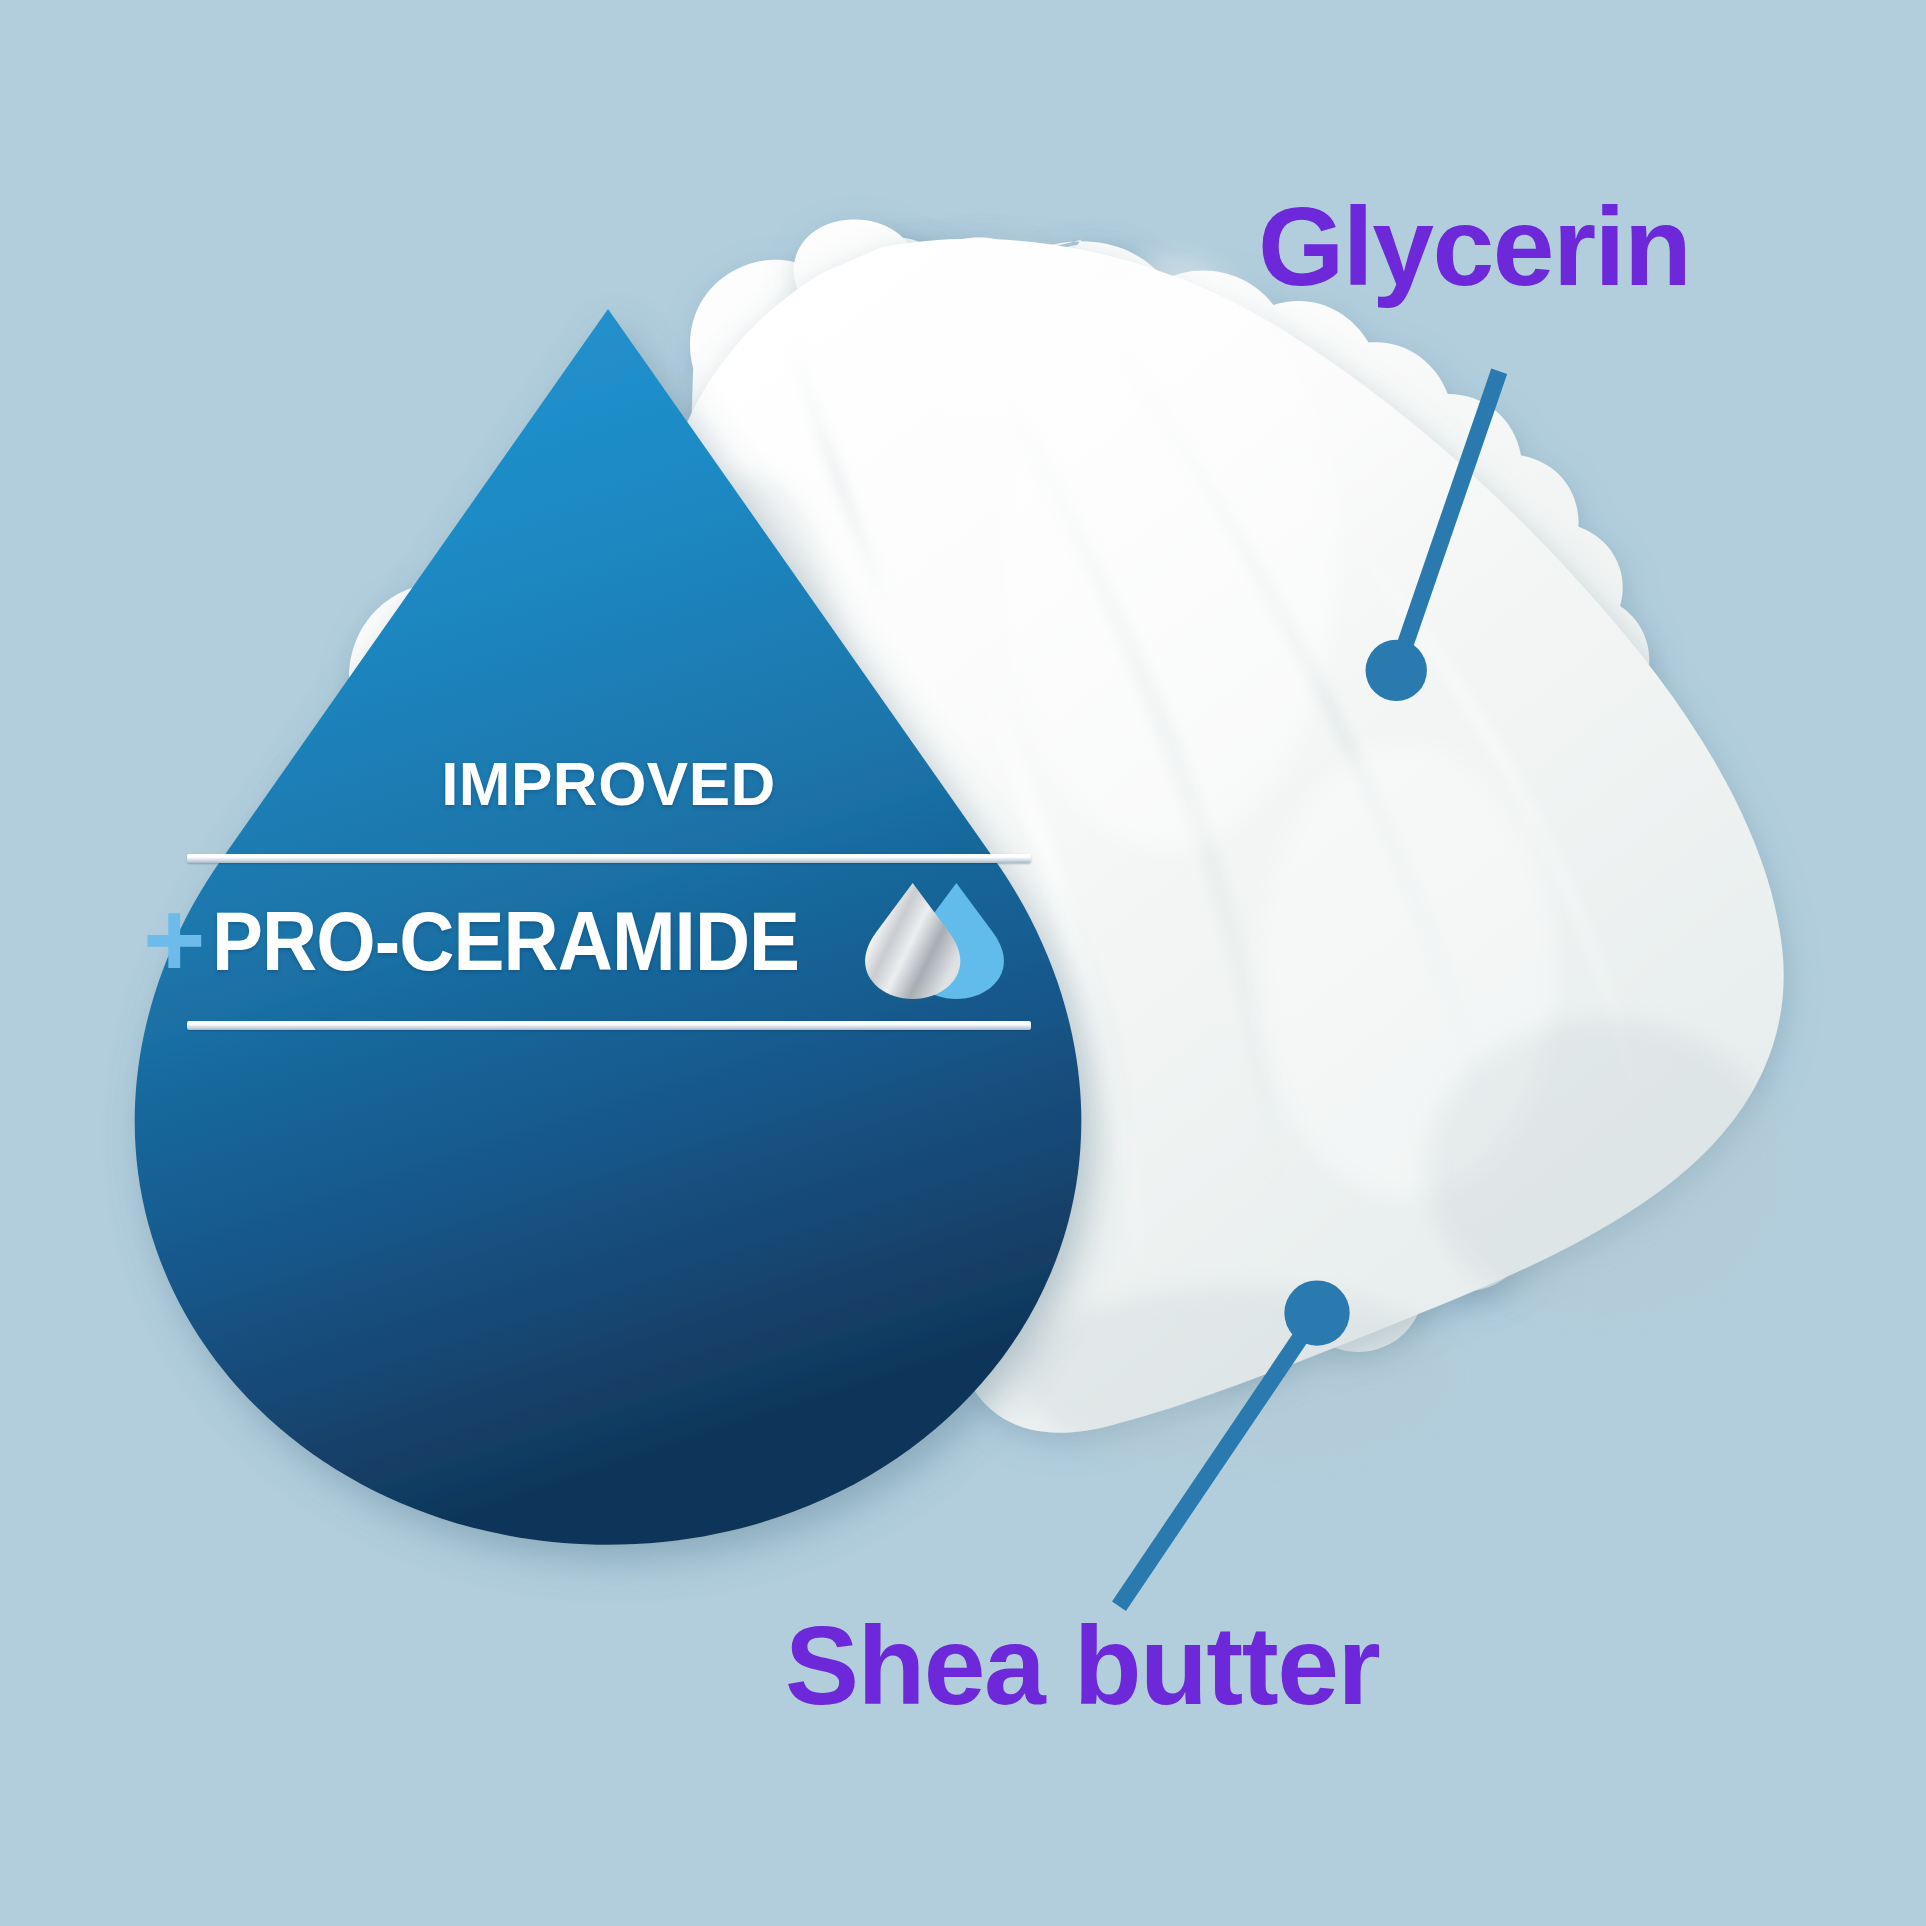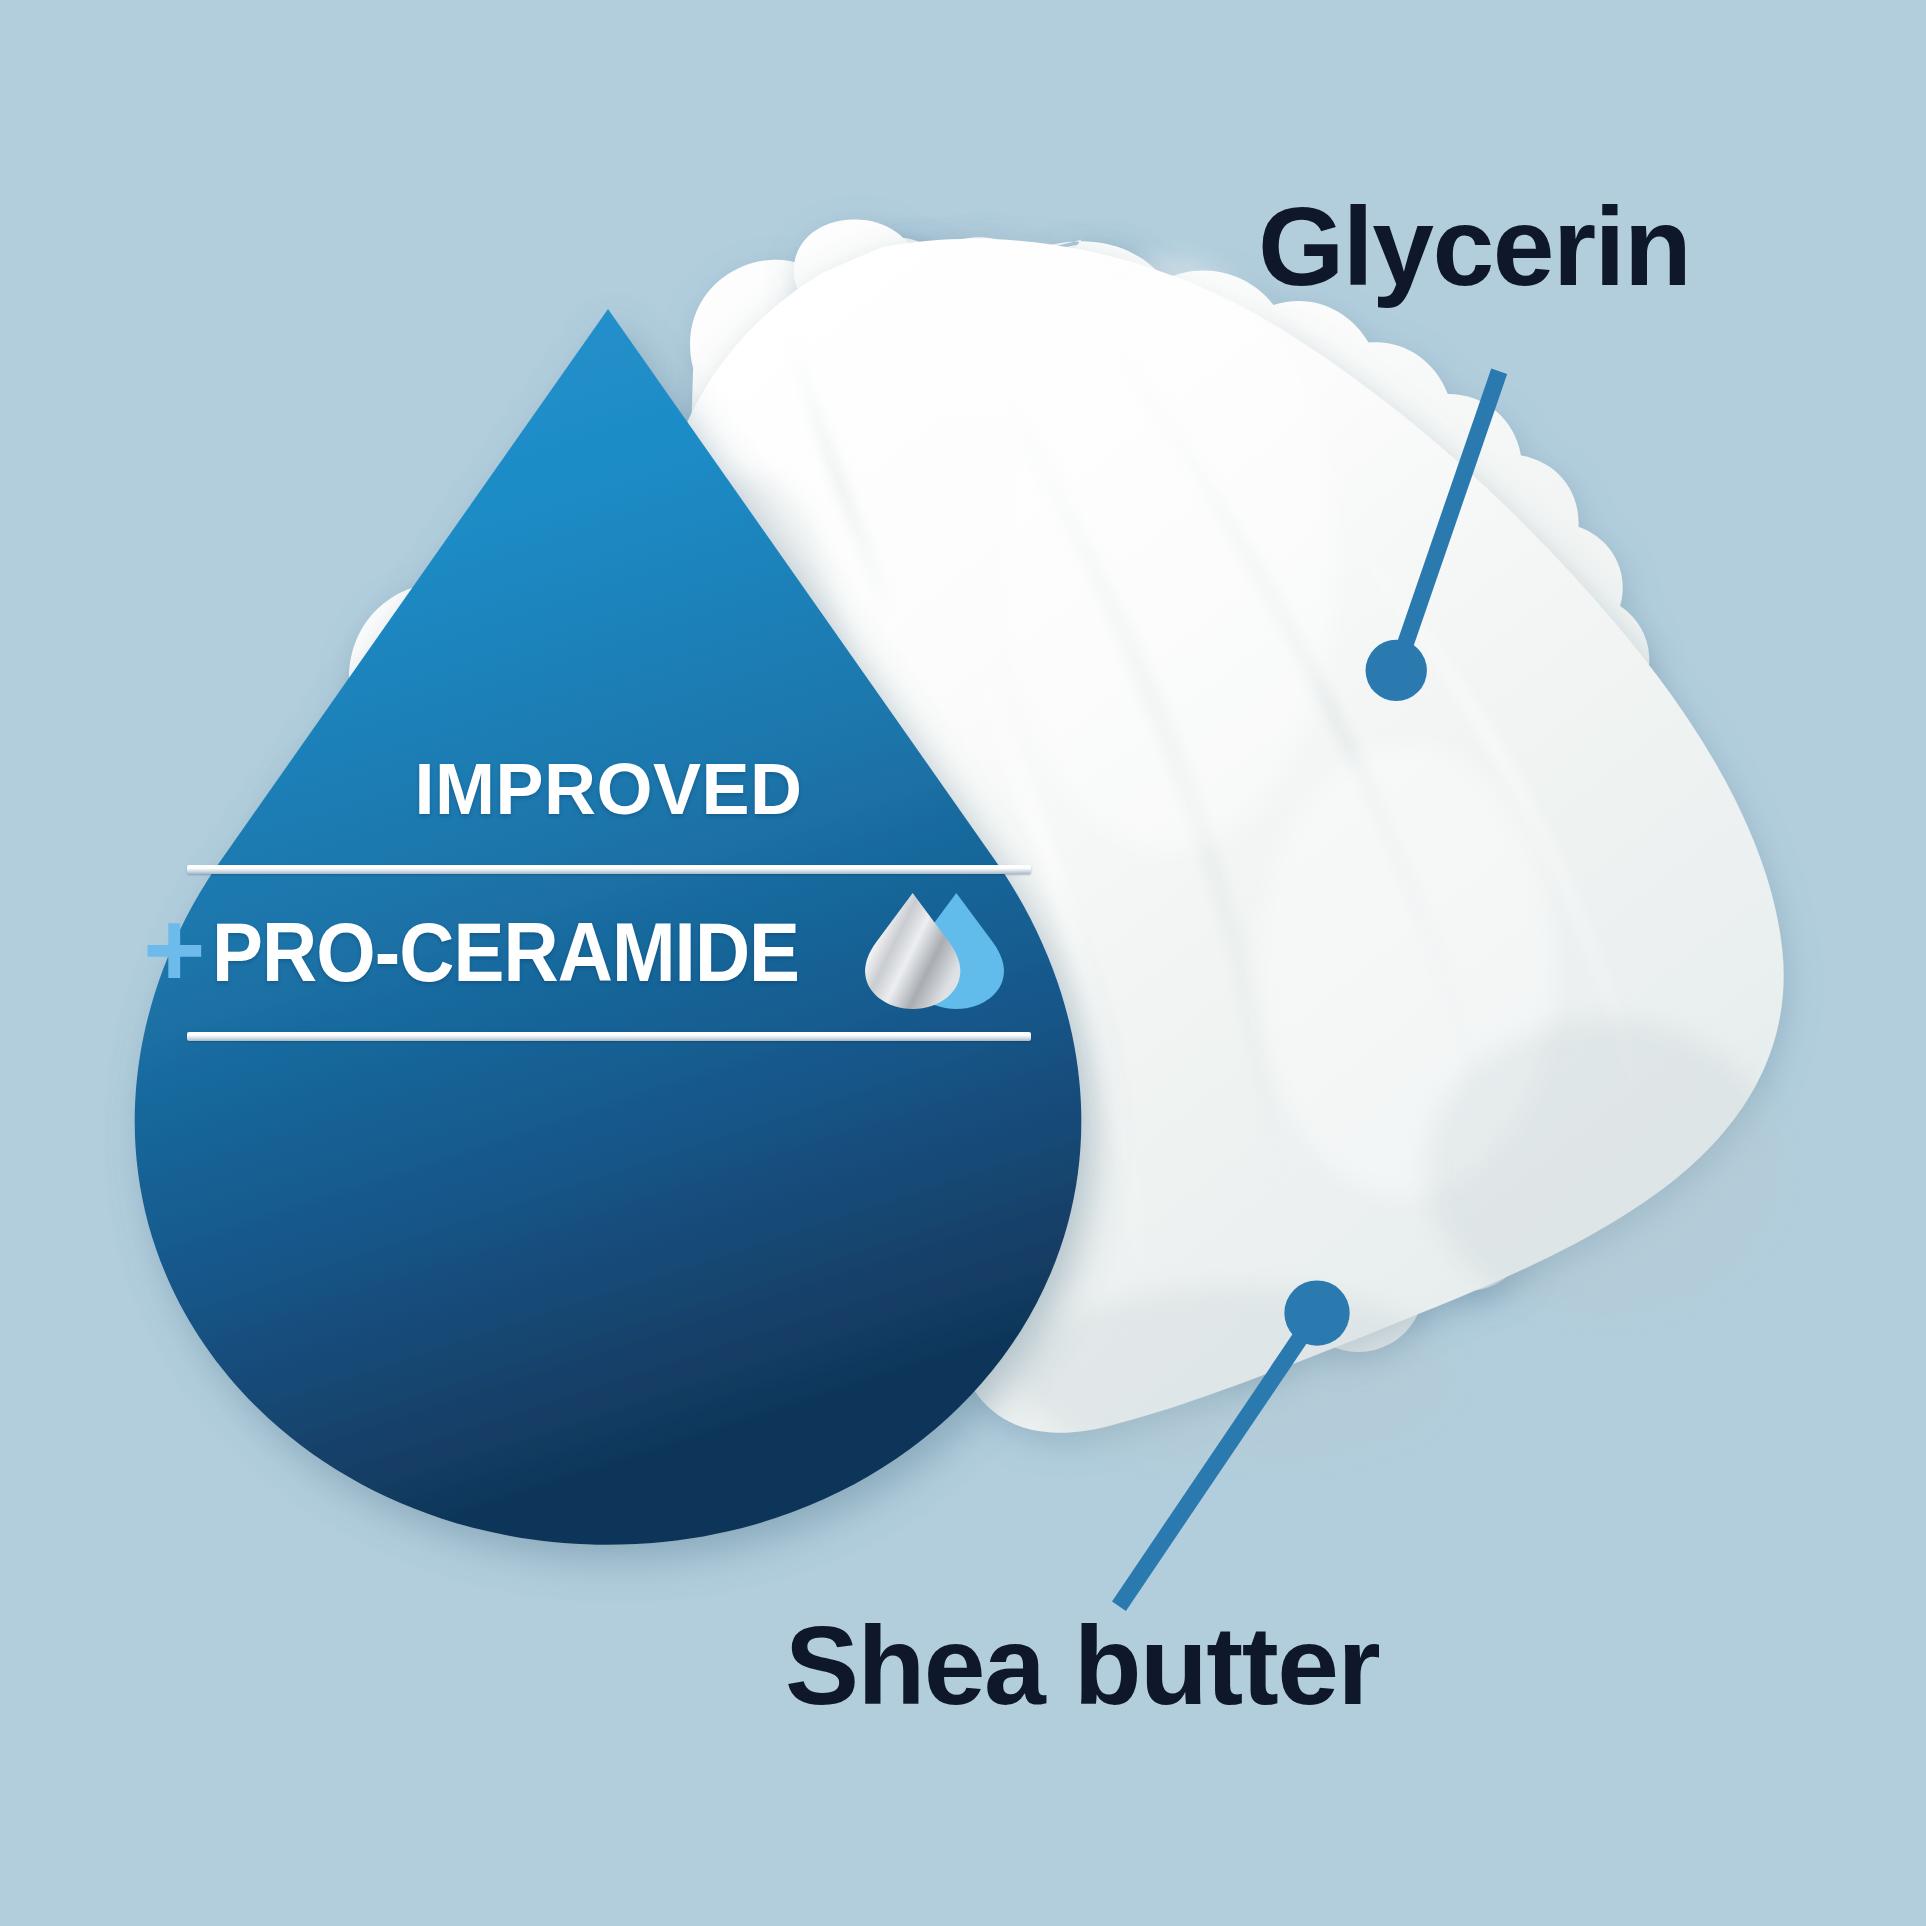--- a/index.html
+++ b/index.html
@@ -30,21 +30,21 @@
     position: absolute;
     left: 137px;
     top: 752px;
     width: 943px;
     text-align: center;
     pointer-events: none;
   }
   .headline {
     color: #ffffff;
     font-weight: bold;
-    font-size: 72px;
+    font-size: 62px;
     line-height: 1.04em;
     letter-spacing: 0.5px;
     text-shadow: 0 2px 4px rgba(0,40,80,0.28);
     margin: 0;
   }
   .headline .l2 { display: block; }
 
   .rule {
     height: 9px;
     margin: 0 auto;
@@ -82,21 +82,21 @@
     transform: scaleX(0.92);
     transform-origin: left center;
     text-shadow: 0 2px 4px rgba(0,40,80,0.28);
     white-space: nowrap;
   }
   .drops-icon { margin-left: 10px; flex: 0 0 auto; }
 
   
   .callout-label {
     position: absolute;
-    color: #0f172a;
+    color: #6d28d9;
     font-weight: bold;
     white-space: nowrap;
   }
   #label-glycerin {
     left: 1258px;
     top: 183px;
     font-size: 111px;
     letter-spacing: -1.5px;
   }
   #label-shea {

